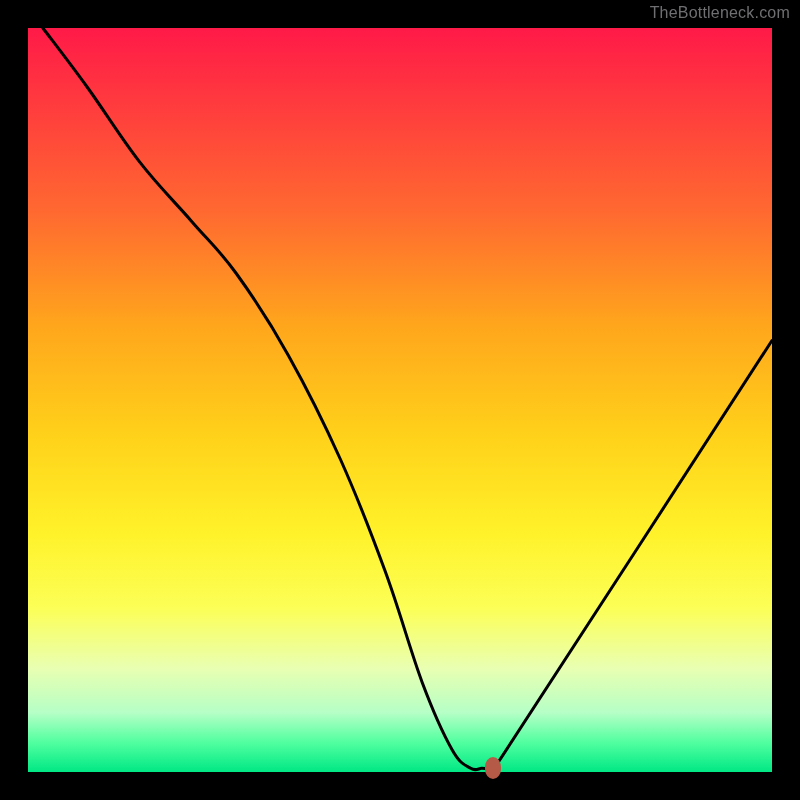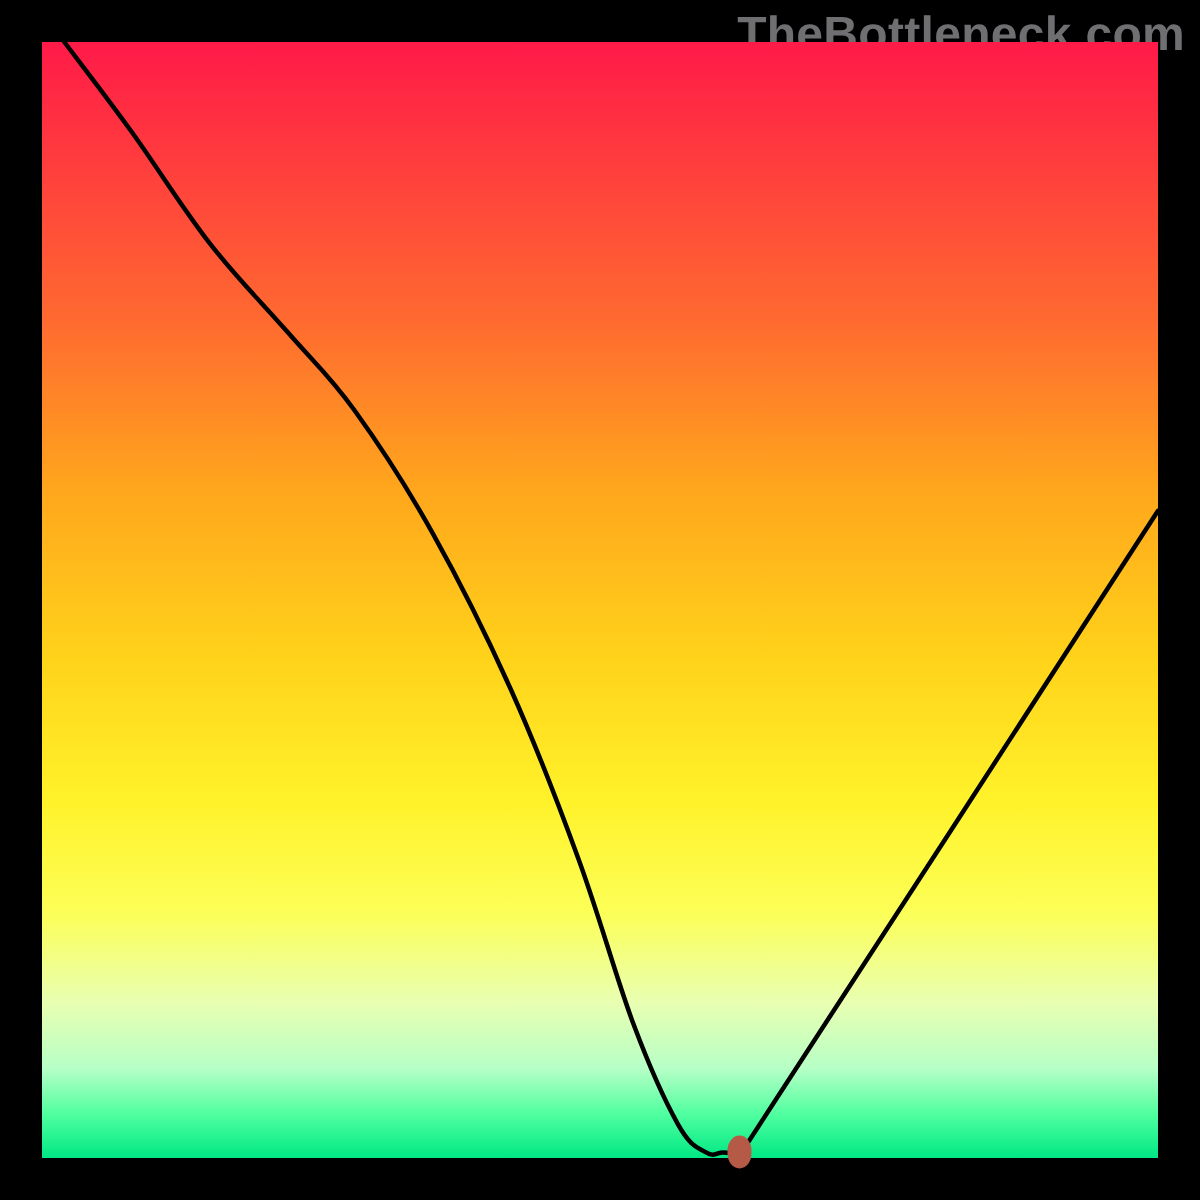--- a/index.html
+++ b/index.html
@@ -34,22 +34,22 @@
       #e9ffb1 86%,
       #b6ffc6 92%,
       #52ffa0 96%,
       #00e884 100%);
   }
   .watermark {
     position: absolute;
     top: 4px;
     right: 10px;
     color: #6f6f72;
-    font-size: 32px;
-    font-weight: 700;
+    font-size: 16px;
+    font-weight: 400;
     letter-spacing: 0.2px;
     user-select: none;
   }
   svg.curve {
     position: absolute;
     left: 0; top: 0;
     width: 744px;
     height: 744px;
     overflow: visible;
   }

